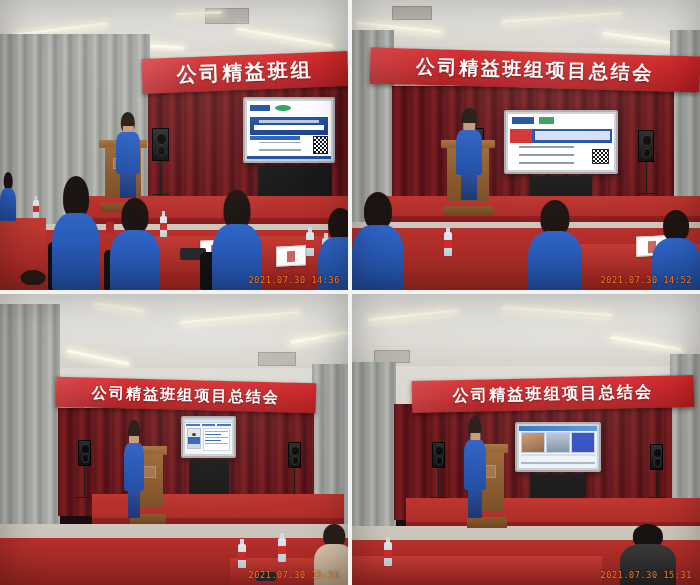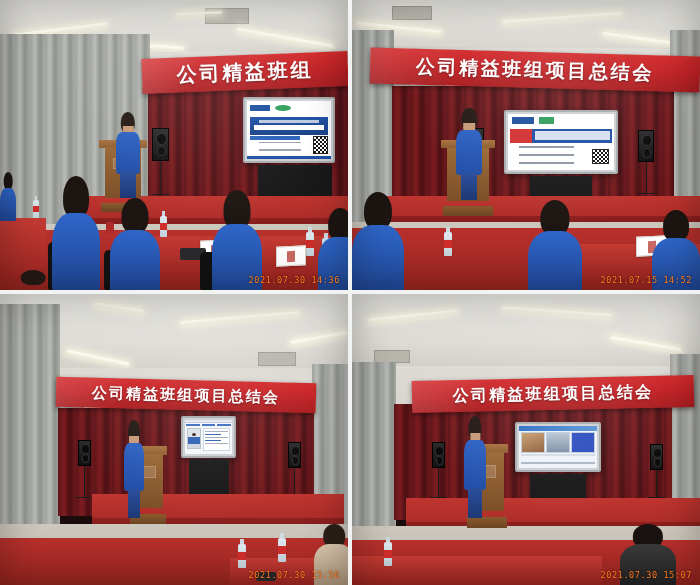--- a/index.html
+++ b/index.html
@@ -368,21 +368,21 @@
         <div class="h"></div>
         <div class="s"></div>
       </div>
     <div class="aud" style="left:300px;top:210px;width:48px;height:84px;">
         <div class="h"></div>
         <div class="s"></div>
       </div>
 
     <div class="glare"></div>
       <div class="vig"></div>
-    <div class="timestamp">2021.07.15 14:52</div>
+    <div class="timestamp">2021.07.30 14:52</div>
   </div>
 
   <div class="panel p-bl">
     <div class="ceiling" style="height:30%;"></div>
     <div class="ceil-vent" style="left:258px;top:58px;width:38px;height:14px;"></div>
     <div class="tube" style="left:94px;top:12px;width:50px;height:4px;transform:rotate(8deg);"></div>
     <div class="tube" style="left:66px;top:62px;width:64px;height:4px;transform:rotate(12deg);"></div>
     <div class="tube" style="left:180px;top:22px;width:120px;height:4px;transform:rotate(-5deg);"></div>
     <div class="tube" style="left:290px;top:42px;width:58px;height:4px;transform:rotate(-10deg);"></div>
 
@@ -523,18 +523,18 @@
     <div class="bottle" style="left:32px;top:248px;width:8px;height:24px;">
         <div class="lbl"></div>
       </div>
     <div class="aud" style="left:268px;top:230px;width:56px;height:62px;">
         <div class="h" style="background:#181210;"></div>
         <div class="s" style="background:linear-gradient(180deg,#3a3a3a,#222);"></div>
       </div>
 
     <div class="glare"></div>
       <div class="vig"></div>
-    <div class="timestamp">2021.07.30 15:07</div>
+    <div class="timestamp">2021.07.30 15:31</div>
   </div>
 
   <div class="divider-v"></div>
   <div class="divider-h"></div>
 </div>
 
 </body></html>

